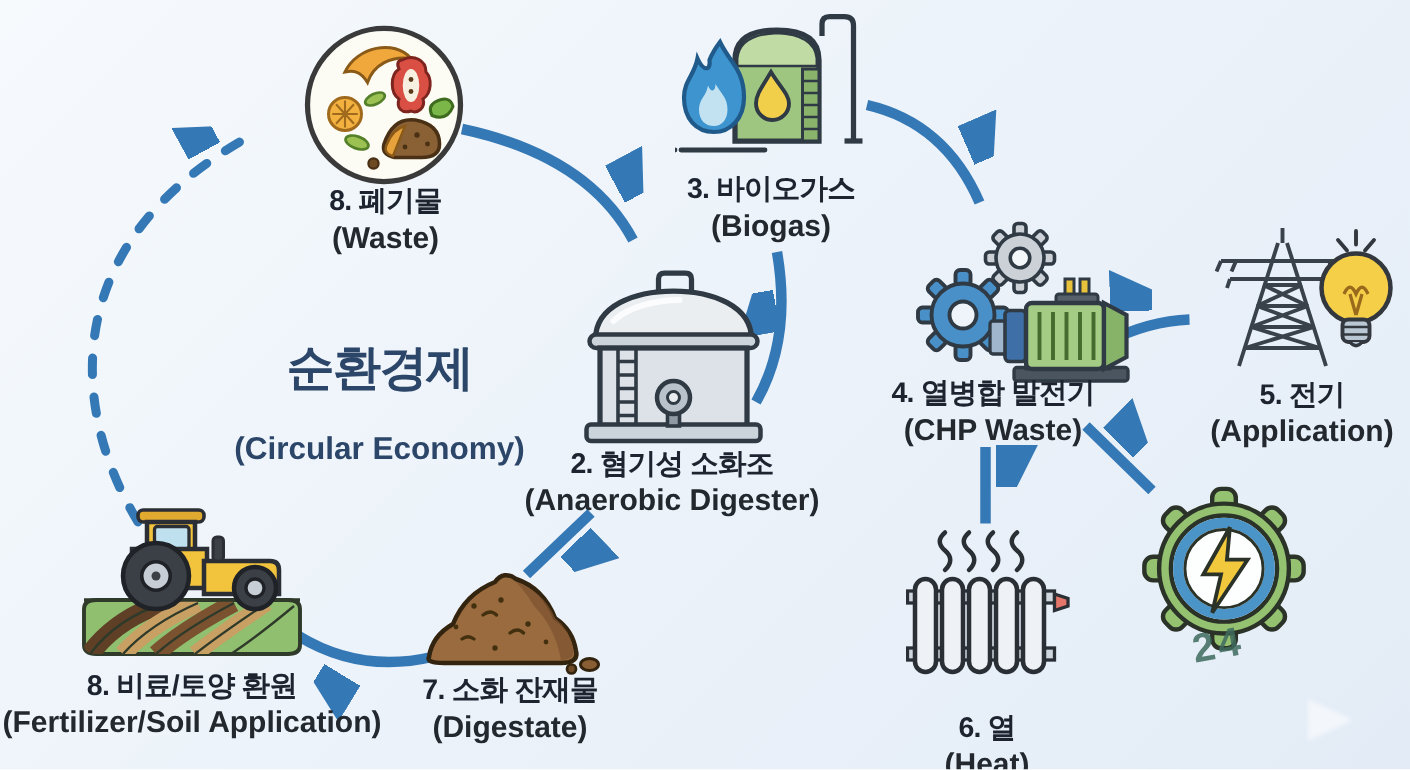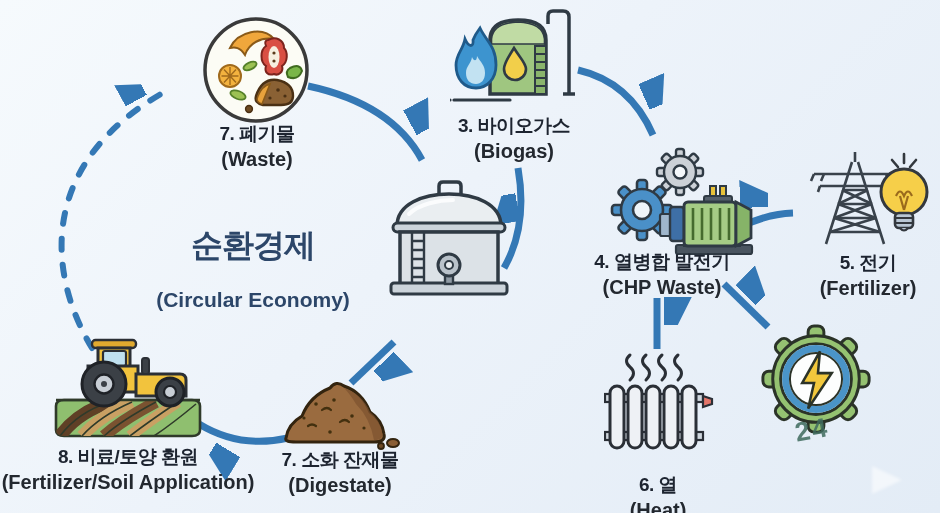--- a/index.html
+++ b/index.html
@@ -63,36 +63,40 @@
     <ellipse cx="50" cy="50" rx="7" ry="3.5" fill="#9cc153" stroke="#55802a" stroke-width="1.8" transform="rotate(-25 50 50)"></ellipse>
     <ellipse cx="38" cy="79" rx="8" ry="4" fill="#9cc153" stroke="#55802a" stroke-width="1.8" transform="rotate(20 38 79)"></ellipse>
     <path d="M56 80 Q62 62 77 64 Q93 67 93 80 Q93 89 81 89 L63 89 Q54 87 56 80 Z" fill="#8a6134" stroke="#4a3014" stroke-width="2.4"></path>
     <path d="M58 80 Q62 70 70 68 L62 88 Q55 86 58 80 Z" fill="#e8a23c" stroke="#8a5a18" stroke-width="1.6"></path>
     <circle cx="78" cy="74" r="1.8" fill="#4a3014"></circle>
       <circle cx="85" cy="80" r="1.6" fill="#4a3014"></circle>
       <circle cx="70" cy="82" r="1.6" fill="#4a3014"></circle>
     <circle cx="49" cy="93" r="3.4" fill="#6e4a22" stroke="#4a3014" stroke-width="1.5"></circle>
   </svg>
   <div class="label" style="left:257px;top:121px">
-    <div class="ko">7. 폐기물</div>
+    <div class="ko">8. 폐기물</div>
     <div class="en">(Waste)</div>
   </div>
 
   <svg class="icon" style="left:383px;top:174px" width="132" height="124" viewBox="0 0 132 124">
     <path d="M56 22 L56 12 Q56 8 60 8 L74 8 Q78 8 78 12 L78 22" fill="none" stroke="#2f3a44" stroke-width="3.5"></path>
     <path d="M14 52 C14 30 40 20 66 20 C92 20 118 30 118 52 Z" fill="#eaeef1" stroke="#2f3a44" stroke-width="3.5"></path>
     <path d="M26 40 C36 30 56 26 70 26" fill="none" stroke="#fbfcfd" stroke-width="4" stroke-linecap="round"></path>
     <rect x="10" y="49" width="112" height="9" rx="4.5" fill="#ccd4db" stroke="#2f3a44" stroke-width="3"></rect>
     <rect x="17" y="58" width="98" height="52" fill="#dce2e7" stroke="#2f3a44" stroke-width="3.5"></rect>
     <rect x="8" y="109" width="116" height="11" rx="3" fill="#ccd4db" stroke="#2f3a44" stroke-width="3"></rect>
     <path d="M29 58 V109 M41 58 V109 M29 67 H41 M29 76 H41 M29 85 H41 M29 94 H41 M29 103 H41" stroke="#2f3a44" stroke-width="2.4" fill="none"></path>
     <rect x="62" y="96" width="8" height="14" fill="#8f9aa4" stroke="#2f3a44" stroke-width="2.4"></rect>
     <circle cx="66" cy="91" r="11" fill="#b9c2ca" stroke="#2f3a44" stroke-width="3"></circle>
     <circle cx="66" cy="91" r="4" fill="#e8ecef" stroke="#2f3a44" stroke-width="2"></circle>
   </svg>
+  <div class="label" style="left:448px;top:296px">
+    <div class="ko">2. 혐기성 소화조</div>
+    <div class="en">(Anaerobic Digester)</div>
+  </div>
 
   <svg class="icon" style="left:450px;top:8px" width="128" height="104" viewBox="0 0 128 104">
     <path d="M98 16 L98 8 Q98 3 103 3 L113 3 Q119 3 119 9 L119 86" fill="none" stroke="#2f3a44" stroke-width="3.5"></path>
     <path d="M113 86 h12" stroke="#2f3a44" stroke-width="3.5"></path>
     <path d="M40 32 Q40 12 68 12 Q96 12 96 32 L96 86 L40 86 Z" fill="#9fc680" stroke="#2f3a44" stroke-width="3.5"></path>
     <path d="M41.5 31 Q43 15 68 14 Q93 15 94.5 31 L94.5 36 L41.5 36 Z" fill="#c0dba4" stroke="#2f3a44" stroke-width="1.6"></path>
     <rect x="85" y="38" width="11" height="48" fill="#8ab46c" stroke="#2f3a44" stroke-width="2"></rect>
     <path d="M85 46 h11 M85 54 h11 M85 62 h11 M85 70 h11 M85 78 h11" stroke="#2f3a44" stroke-width="1.8"></path>
     <path d="M64 40 C58 50 54 55 54 61 A11 11 0 0 0 76 61 C76 55 70 50 64 40 Z" fill="#f2cf4a" stroke="#2f3a44" stroke-width="2.6"></path>
     <path d="M30 20 C36 33 46 38 46 57 C46 71 37 80 26 80 C14 80 6 71 6 57 C6 46 13 42 15 31 C19 40 24 39 23 32 C25 27 27 24 30 20 Z" fill="#3d94cf" stroke="#1f5a8a" stroke-width="2.8"></path>
@@ -193,21 +197,21 @@
     </g>
     <path d="M92 12 l6 7 M104 6 l0 9 M116 12 l-6 7" stroke="#33383e" stroke-width="2.6" stroke-linecap="round"></path>
     <circle cx="104" cy="44" r="23" fill="#f6cf49" stroke="#33383e" stroke-width="3"></circle>
     <path d="M96 48 q4 -9 8 0 q4 -9 8 0 M100 48 l4 14 M108 48 l-4 14" fill="none" stroke="#9a6a1c" stroke-width="2.2"></path>
     <rect x="95" y="65" width="18" height="15" rx="4" fill="#b9c7d4" stroke="#33383e" stroke-width="2.6"></rect>
     <path d="M95 70 h18 M95 75 h18" stroke="#33383e" stroke-width="1.8"></path>
     <path d="M100 80 q4 5 8 0" fill="#b9c7d4" stroke="#33383e" stroke-width="2.2"></path>
   </svg>
   <div class="label" style="left:868px;top:250px">
     <div class="ko">5. 전기</div>
-    <div class="en">(Fertilizer)</div>
+    <div class="en">(Application)</div>
   </div>
 
   <svg class="icon" style="left:604px;top:352px" width="112" height="98" viewBox="0 0 112 98">
     <g stroke="#2a2f36" stroke-width="3" fill="none" stroke-linecap="round">
       <path d="M26 28 q7 -7 0 -13 q-7 -6 0 -12"></path>
       <path d="M42 28 q7 -7 0 -13 q-7 -6 0 -12"></path>
       <path d="M58 28 q7 -7 0 -13 q-7 -6 0 -12"></path>
       <path d="M74 28 q7 -7 0 -13 q-7 -6 0 -12"></path>
     </g>
     <rect x="1" y="42" width="98" height="8" fill="#cfd6dd" stroke="#2a2f36" stroke-width="2.2"></rect>

